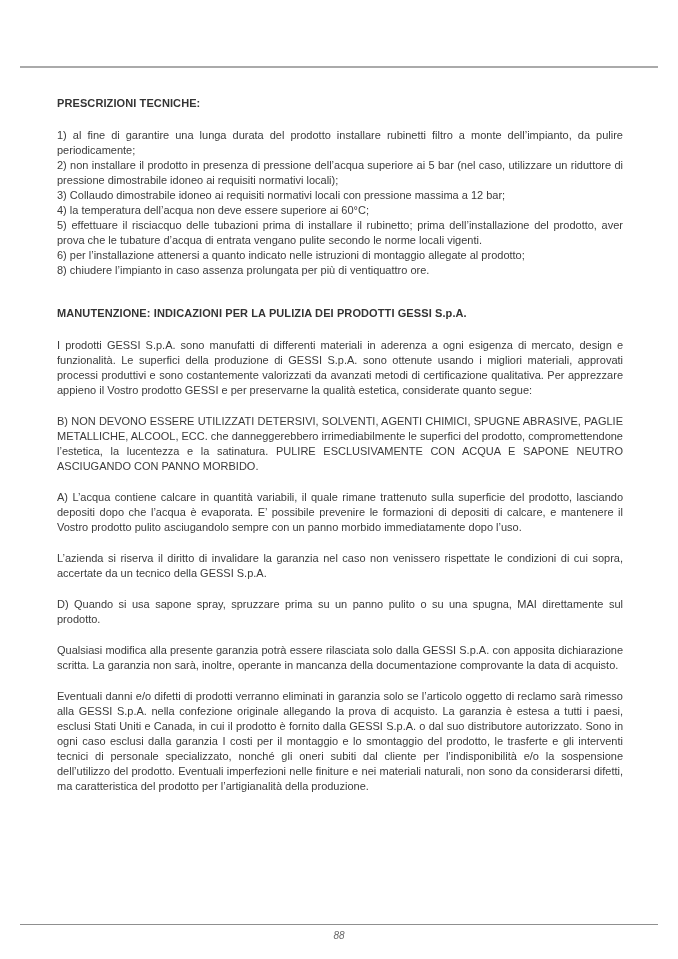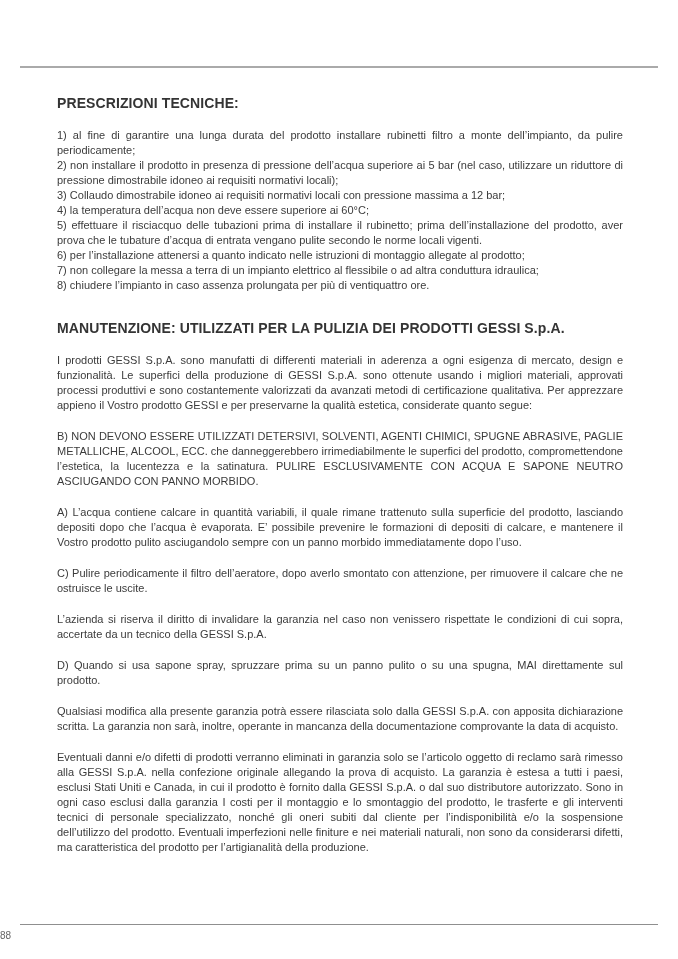--- a/index.html
+++ b/index.html
@@ -25,72 +25,72 @@
   .rule-bottom { top: 924px; border-top-width: 1px; border-top-color: #8f8f8f; }
   .content {
     position: absolute;
     left: 57px;
     top: 96px;
     width: 566px;
     font-size: 11px;
     line-height: 15px;
   }
   .section-heading {
-    font-size: 14px;
+    font-size: 11px;
     font-weight: bold;
     margin: 0 0 17px 0;
     letter-spacing: 0.1px;
     color: #343434;
   }
   .tech-list { margin: 8px 0 28px 0; }
   .tech-list p {
     margin: 0;
     text-align: justify;
   }
   .para {
     margin: 16px 0 14px 0;
     text-align: justify;
   }
   .page-number {
     position: absolute;
     top: 930px;
     left: 0;
     width: 100%;
+    text-align: center;
     font-size: 10px;
     color: #666666;
+    font-style: italic;
   }
 </style>
 </head>
 <body>
 
 <div>
 
   <hr class="rule rule-top">
 
   <main class="content">
 
     <h2 class="section-heading">PRESCRIZIONI TECNICHE:</h2>
 
     <div class="tech-list">
       <p>1) al fine di garantire una lunga durata del prodotto installare rubinetti filtro a monte dell’impianto, da pulire periodicamente;</p>
       <p>2) non installare il prodotto in presenza di pressione dell’acqua superiore ai 5 bar (nel caso, utilizzare un riduttore di pressione dimostrabile idoneo ai requisiti normativi locali);</p>
       <p>3) Collaudo dimostrabile idoneo ai requisiti normativi locali con pressione massima a 12 bar;</p>
       <p>4) la temperatura dell’acqua non deve essere superiore ai 60°C;</p>
       <p>5) effettuare il risciacquo delle tubazioni prima di installare il rubinetto; prima dell’installazione del prodotto, aver prova che le tubature d’acqua di entrata vengano pulite secondo le norme locali vigenti.</p>
       <p>6) per l’installazione attenersi a quanto indicato nelle istruzioni di montaggio allegate al prodotto;</p>
-      <p>7) non collegare la messa a terra di un impianto elettrico al flessibile o ad altra conduttura idraulica;</p>
       <p>8) chiudere l’impianto in caso assenza prolungata per più di ventiquattro ore.</p>
     </div>
 
-    <h2 class="section-heading">MANUTENZIONE: UTILIZZATI PER LA PULIZIA DEI PRODOTTI GESSI S.p.A.</h2>
+    <h2 class="section-heading">MANUTENZIONE: INDICAZIONI PER LA PULIZIA DEI PRODOTTI GESSI S.p.A.</h2>
 
     <p class="para">I prodotti GESSI S.p.A. sono manufatti di differenti materiali in aderenza a ogni esigenza di mercato, design e funzionalità. Le superfici della produzione di GESSI S.p.A. sono ottenute usando i migliori materiali, approvati processi produttivi e sono costantemente valorizzati da avanzati metodi di certificazione qualitativa. Per apprezzare appieno il Vostro prodotto GESSI e per preservarne la qualità estetica, considerate quanto segue:</p>
     <p class="para">B) NON DEVONO ESSERE UTILIZZATI DETERSIVI, SOLVENTI, AGENTI CHIMICI, SPUGNE ABRASIVE, PAGLIE METALLICHE, ALCOOL, ECC. che danneggerebbero irrimediabilmente le superfici del prodotto, compromettendone l’estetica, la lucentezza e la satinatura. PULIRE ESCLUSIVAMENTE CON ACQUA E SAPONE NEUTRO ASCIUGANDO CON PANNO MORBIDO.</p>
     <p class="para">A) L’acqua contiene calcare in quantità variabili, il quale rimane trattenuto sulla superficie del prodotto, lasciando depositi dopo che l’acqua è evaporata. E’ possibile prevenire le formazioni di depositi di calcare, e mantenere il Vostro prodotto pulito asciugandolo sempre con un panno morbido immediatamente dopo l’uso.</p>
-    <p class="para">C) Pulire periodicamente il filtro dell’aeratore, dopo averlo smontato con attenzione, per rimuovere il calcare che ne ostruisce le uscite.</p>
     <p class="para">L’azienda si riserva il diritto di invalidare la garanzia nel caso non venissero rispettate le condizioni di cui sopra, accertate da un tecnico della GESSI S.p.A.</p>
     <p class="para">D) Quando si usa sapone spray, spruzzare prima su un panno pulito o su una spugna, MAI direttamente sul prodotto.</p>
     <p class="para">Qualsiasi modifica alla presente garanzia potrà essere rilasciata solo dalla GESSI S.p.A. con apposita dichiarazione scritta. La garanzia non sarà, inoltre, operante in mancanza della documentazione comprovante la data di acquisto.</p>
     <p class="para">Eventuali danni e/o difetti di prodotti verranno eliminati in garanzia solo se l’articolo oggetto di reclamo sarà rimesso alla GESSI S.p.A. nella confezione originale allegando la prova di acquisto. La garanzia è estesa a tutti i paesi, esclusi Stati Uniti e Canada, in cui il prodotto è fornito dalla GESSI S.p.A. o dal suo distributore autorizzato. Sono in ogni caso esclusi dalla garanzia I costi per il montaggio e lo smontaggio del prodotto, le trasferte e gli interventi tecnici di personale specializzato, nonché gli oneri subiti dal cliente per l’indisponibilità e/o la sospensione dell’utilizzo del prodotto. Eventuali imperfezioni nelle finiture e nei materiali naturali, non sono da considerarsi difetti, ma caratteristica del prodotto per l’artigianalità della produzione.</p>
 
   </main>
 
   <hr class="rule rule-bottom">
 
   <div class="page-number">88</div>

